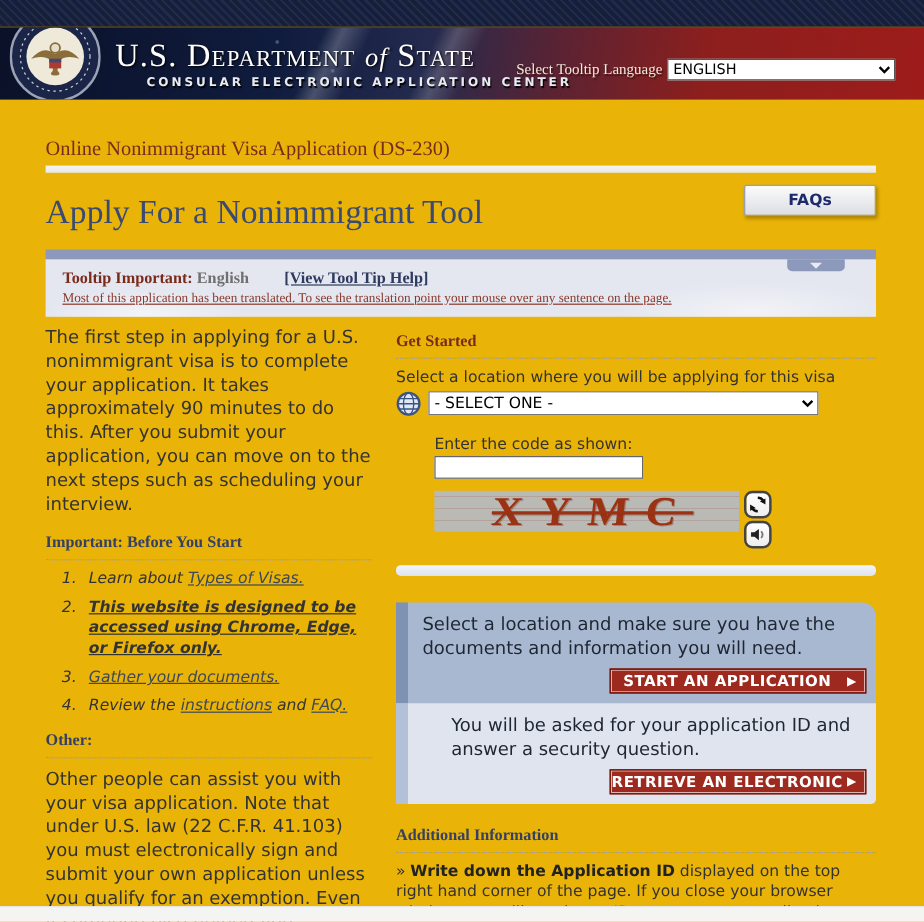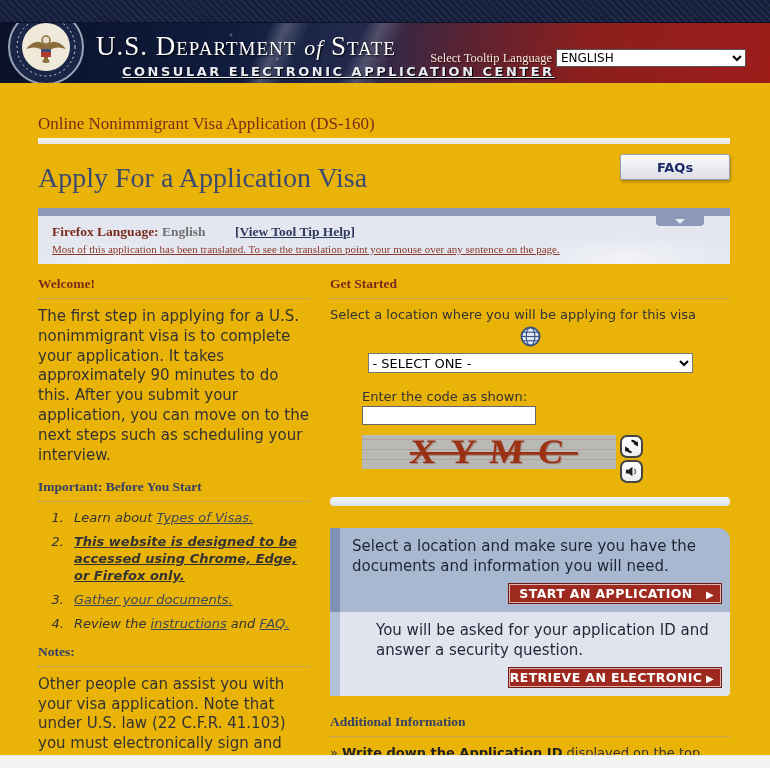--- a/index.html
+++ b/index.html
@@ -24,21 +24,21 @@
       linear-gradient(115deg,transparent 34%,rgba(255,255,255,.22) 36%,transparent 39%),
       linear-gradient(115deg,transparent 46%,rgba(255,255,255,.18) 48%,transparent 51%),
       radial-gradient(circle at 30% 20%,rgba(255,255,255,.25) 1px,transparent 2px),
       radial-gradient(circle at 36% 60%,rgba(255,255,255,.2) 1px,transparent 2px),
       radial-gradient(circle at 42% 35%,rgba(255,255,255,.2) 1px,transparent 2px);
   }
   .seal { position:absolute; left:8px; top:-14px; width:76px; height:76px; z-index:3; }
   .dept-titles { position:absolute; left:96px; top:8px; z-index:2; color:#fff; }
   .dept-main { font-family:"Liberation Serif","DejaVu Serif",serif; font-size:27px; letter-spacing:1px; font-variant:small-caps; text-shadow:1px 1px 2px #000; line-height:30px; white-space:nowrap; }
   .dept-main .of { font-variant:normal; font-style:italic; font-size:22px; }
-  .dept-sub { font-size:13px; font-weight:bold; letter-spacing:2.5px; color:#e8ebf2; margin:1px 0 0 26px; text-shadow:1px 1px 1px #000;text-decoration:underline; }
+  .dept-sub { font-size:10px; font-weight:bold; letter-spacing:2.5px; color:#e8ebf2; margin:1px 0 0 26px; text-shadow:1px 1px 1px #000; }
   .lang-area { position:absolute; right:24px; top:7px; z-index:2; display:flex; align-items:center; gap:4px;margin-top:19px; }
   .lang-label { font-family:"Liberation Serif","DejaVu Serif",serif; color:#f3e9e2; font-size:12.5px; text-shadow:1px 1px 1px #40100c; white-space:nowrap; }
   .lang-select { width:190px; height:18px; font-size:12px; font-family:"DejaVu Sans",sans-serif; border:1px solid #555; background:#fff; }
 
   
   .content { padding:0 40px 0 38px; }
   .breadcrumb { margin-top:31px; font-family:"Liberation Serif","DejaVu Serif",serif; font-size:17px; color:#7b2b1c; }
   .rule { height:6px; margin-top:4px; background:linear-gradient(#f4f4f4,#e7e7e7); }
   .title-row { display:flex; justify-content:space-between; align-items:flex-start; margin-top:8px; }
   .page-title { font-family:"Liberation Serif","DejaVu Serif",serif; font-weight:normal; font-size:28px; color:#3a4a71; margin-top:10px; }
@@ -73,21 +73,21 @@
   h3.maroon { color:#7b2b1c; }
   h3.navy { color:#344065; }
   .col-left p { font-size:15px; line-height:1.32; color:#333; margin-bottom:10px; }
   .steps { margin:4px 0 4px 30px; font-style:italic; font-size:13px; line-height:1.3; }
   .steps li { margin-bottom:7px; padding-left:6px; }
   .steps a { color:#3d4859; }
   .steps .hardreq { font-weight:bold; text-decoration:underline; }
 
   
   .field-label { font-size:13px; color:#333; margin:2px 0 4px; }
-  .loc-row { display:flex; align-items:center; gap:6px;flex-direction:column; }
+  .loc-row { display:flex; align-items:flex-start; gap:6px; }
   .globe { width:21px; height:21px; flex:none; }
   .loc-select { width:325px; height:20px; font-size:13px; border:1px solid #767676; background:#fff; font-family:"DejaVu Sans",sans-serif; }
   .code-label { margin:16px 0 2px 32px; font-size:13px; }
   .code-input { margin-left:32px; width:174px; height:19px; border:1px solid #666; font-size:13px; padding:0 3px; }
   .captcha-row { display:flex; gap:4px; margin:10px 0 0 32px; align-items:flex-start; }
   .captcha-box {
     width:254px; height:34px; background:#b9b9b6; position:relative; overflow:hidden;
     display:flex; align-items:center; justify-content:center;
     background-image:repeating-linear-gradient(0deg,transparent 0 9px,rgba(150,60,30,.18) 9px 10px);
   }
@@ -152,56 +152,55 @@
     <div class="lang-area">
       <span class="lang-label">Select Tooltip Language</span>
       <select class="lang-select">
         <option>ENGLISH</option>
       </select>
     </div>
   </div>
 
   <div class="content">
 
-    <div class="breadcrumb">Online Nonimmigrant Visa Application (DS-160)</div>
+    <div class="breadcrumb">Online Nonimmigrant Visa Application (DS-230)</div>
     <div class="rule"></div>
     <div class="title-row">
-      <h1 class="page-title">Apply For a Application Visa</h1>
+      <h1 class="page-title">Apply For a Nonimmigrant Tool</h1>
       <button class="faqs-btn">FAQs</button>
     </div>
 
     <div class="tip-wrap">
       <div class="tip-bar">
         <div class="tip-tab">
           <div class="tri"></div>
         </div>
       </div>
       <div class="tip-body">
         <div class="tip-line1">
-          <span class="lab">Firefox Language:</span>
+          <span class="lab">Tooltip Important:</span>
           <span class="lang">English</span>
           <a class="help">[View Tool Tip Help]</a>
         </div>
         <div class="tip-line2">Most of this application has been translated. To see the translation point your mouse over any sentence on the page.</div>
       </div>
     </div>
 
     <div class="cols">
 
       <div class="col-left">
-        <h3 class="sec maroon">Welcome!</h3>
         <p>The first step in applying for a U.S. nonimmigrant visa is to complete your application. It takes approximately 90 minutes to do this. After you submit your application, you can move on to the next steps such as scheduling your interview.</p>
         <h3 class="sec navy">Important: Before You Start</h3>
         <ol class="steps">
           <li><span>Learn about </span><a href="#">Types of Visas.</a></li>
           <li><span class="hardreq">This website is designed to be accessed using Chrome, Edge, or Firefox only.</span></li>
           <li><a href="#">Gather your documents.</a></li>
           <li><span>Review the </span><a href="#">instructions</a><span> and </span><a href="#">FAQ.</a></li>
         </ol>
-        <h3 class="sec navy">Notes:</h3>
+        <h3 class="sec navy">Other:</h3>
         <p>Other people can assist you with your visa application. Note that under U.S. law (22 C.F.R. 41.103) you must electronically sign and submit your own application unless you qualify for an exemption. Even if someone else helped you complete the application, you (the applicant) must click the “Sign Application” button, or your application may not be accepted.</p>
 
       </div>
 
       <div class="col-right">
         <h3 class="sec maroon">Get Started</h3>
         <div class="field-label">Select a location where you will be applying for this visa</div>
         <div class="loc-row">
           <svg class="globe" viewBox="0 0 22 22">
             <circle cx="11" cy="11" r="9.5" fill="#dfe8f4" stroke="#3c5484" stroke-width="2"></circle>

